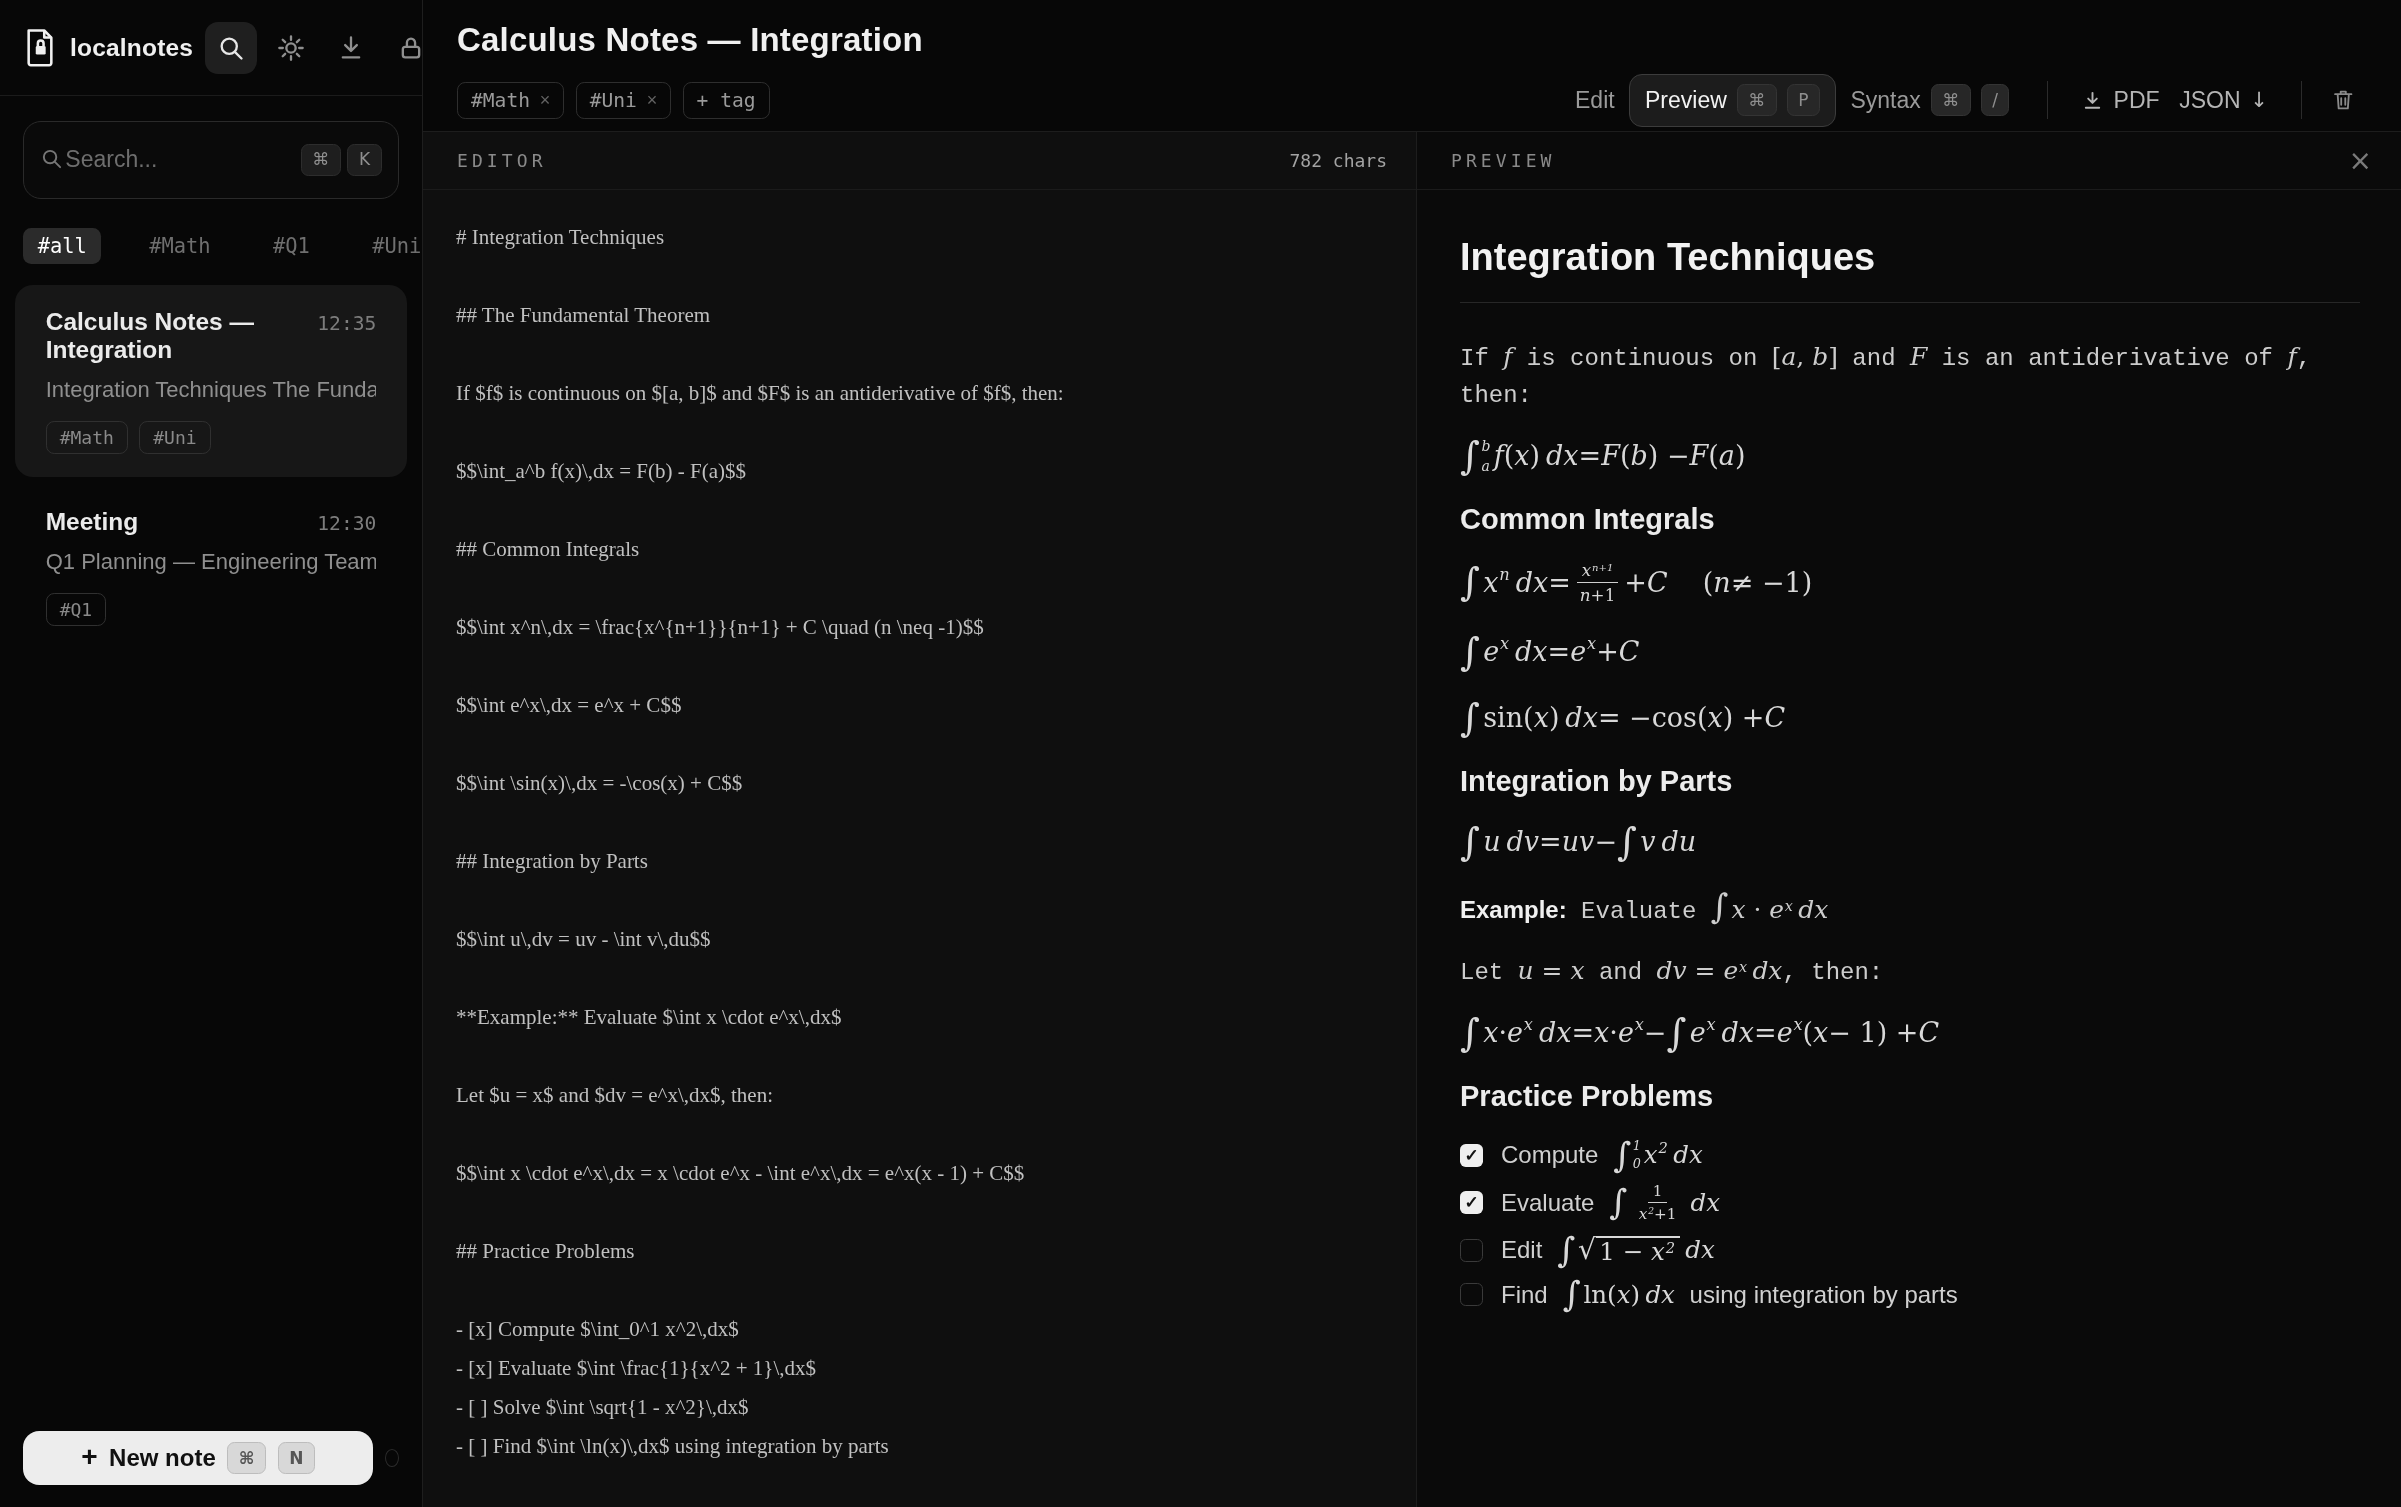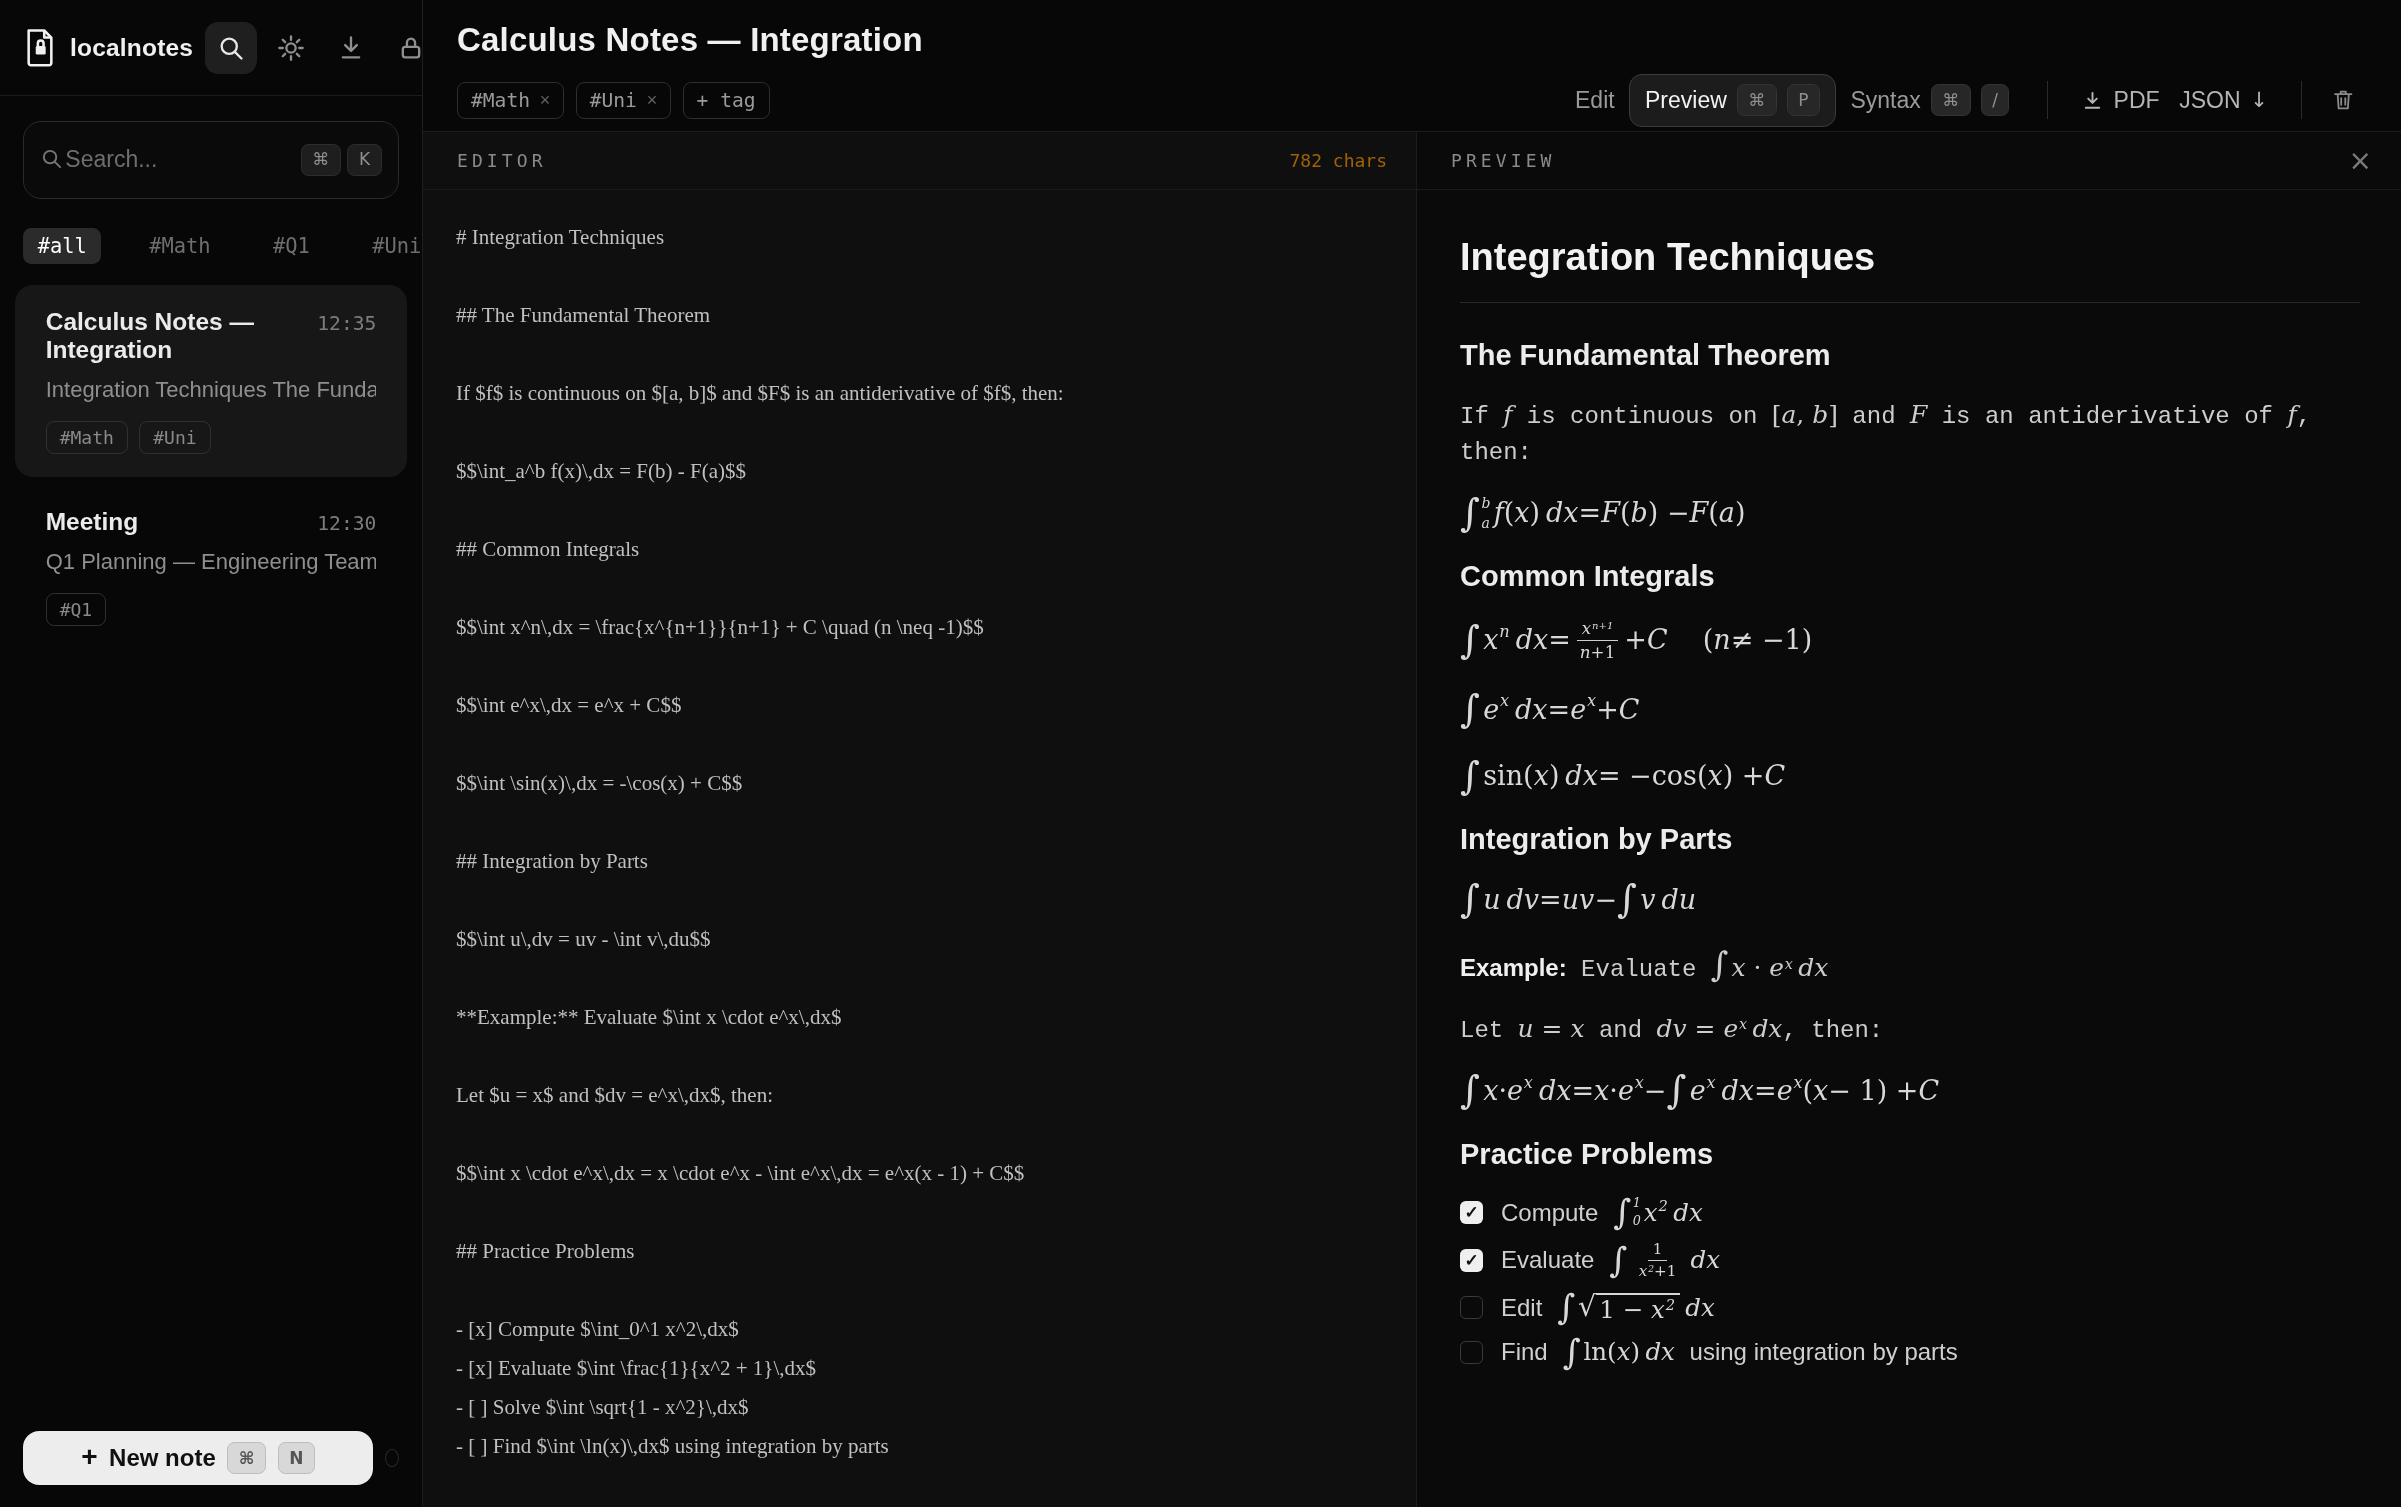--- a/index.html
+++ b/index.html
@@ -76,21 +76,21 @@
   .dl-arrow{font-family:"DejaVu Sans",sans-serif;font-size:21px;color:#b5b5b5;}
   .trash-btn{background:transparent;border:none;cursor:pointer;padding:6.5px;display:flex;}
 
   .panes{flex:1;display:flex;min-height:0;}
   .editor-pane{width:994px;min-width:994px;background:#0f0f0f;border-right:0.8px solid #1d1d1d;
     box-sizing:border-box;display:flex;flex-direction:column;}
   .preview-pane{flex:1;background:#0a0a0a;display:flex;flex-direction:column;min-width:0;}
   .pane-head{height:58px;box-sizing:border-box;border-bottom:0.8px solid #1b1b1b;display:flex;
     align-items:center;padding:0 29px 0 34px;}
   .pane-label{font-family:"DejaVu Sans Mono",monospace;font-size:18px;letter-spacing:4.1px;color:#8a8a8a;}
-  .char-count{margin-left:auto;font-family:"DejaVu Sans Mono",monospace;font-size:18px;color:#a16207;}
+  .char-count{margin-left:auto;font-family:"DejaVu Sans Mono",monospace;font-size:18px;color:#a3a3a3;}
   .close-btn{margin-left:auto;background:transparent;border:none;color:#7a7a7a;font-size:28px;
     cursor:pointer;line-height:1;padding:0;font-family:"DejaVu Sans",sans-serif;}
 
   .editor-pre{margin:0;padding:28px 29px 0 33px;font-family:Liberation Serif, serif;
     font-size:21px;line-height:39px;color:#c0c0c0;white-space:pre-wrap;word-wrap:break-word;
     overflow:hidden;flex:1;}
 
   .pv-body{padding:46px 41px 0 43px;overflow:hidden;flex:1;color:#cdcdcd;}
   .pv-h1{margin:0 0 23px 0;font-size:38px;font-weight:700;color:#f2f2f2;}
   .pv-hr{border:0;border-top:0.8px solid #272727;margin:0 0 36px 0;}
@@ -339,21 +339,20 @@
       </section>
 
       <section class="preview-pane">
         <div class="pane-head">
           <span class="pane-label">PREVIEW</span>
           <button class="close-btn">×</button>
         </div>
         <div class="pv-body" id="preview-body">
             <h1 class="pv-h1">Integration Techniques</h1>
             <hr class="pv-hr">
-            <h2 class="pv-h2">The Fundamental Theorem</h2>
             <div class="pv-p"><span class="tk-r">If </span><span class="tk-i">f</span><span class="tk-r"> is continuous on </span><span class="tk-m">[</span><span class="tk-i">a</span><span class="tk-m">, </span><span class="tk-i">b</span><span class="tk-m">]</span><span class="tk-r"> and </span><span class="tk-i">F</span><span class="tk-r"> is an antiderivative of </span><span class="tk-i">f</span><span class="tk-r">, then:</span></div>
             <div class="pv-math">
               <span class="tk-int">
                 <span class="g">∫</span>
                 <span class="lims">
                   <span class="hi">b</span>
                   <span class="lo">a</span>
                 </span>
               </span>
               <span class="tk-i">f</span>

